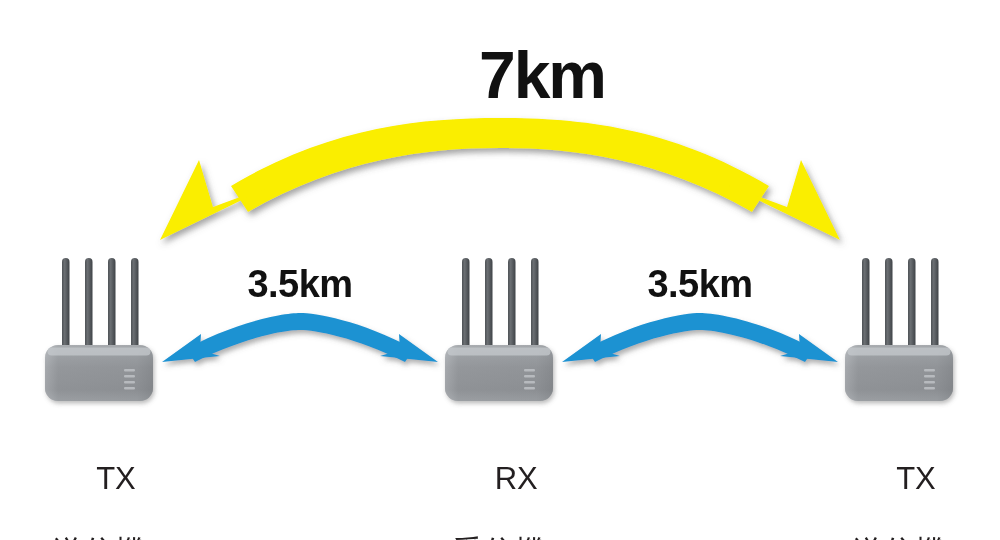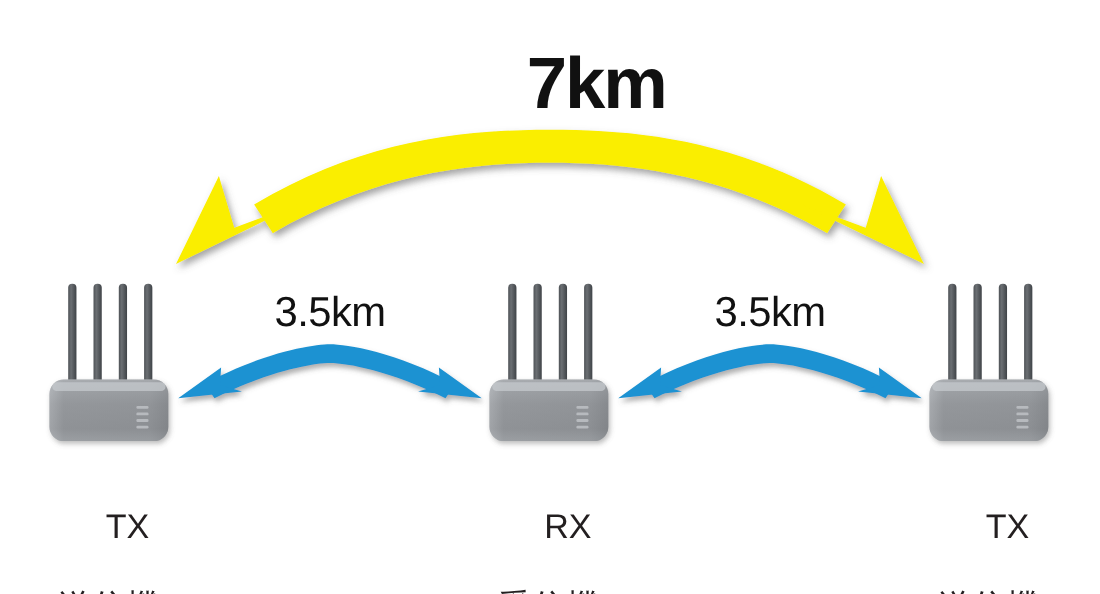--- a/index.html
+++ b/index.html
@@ -26,21 +26,21 @@
   }
   .label-text {
     position: absolute;
     text-align: center;
     color: #1a1a1a;
     font-family: "Liberation Sans", sans-serif;
     white-space: pre;
     user-select: none;
   }
   .dist-label {
-    font-weight: normal;
+    font-weight: bold;
     letter-spacing: -0.5px;
   }
   #label-total {
     font-size: 66px;
     font-weight: bold;
     letter-spacing: -2px;
     line-height: 1;
     color: #111111;
     padding-left: 42px;
   }

